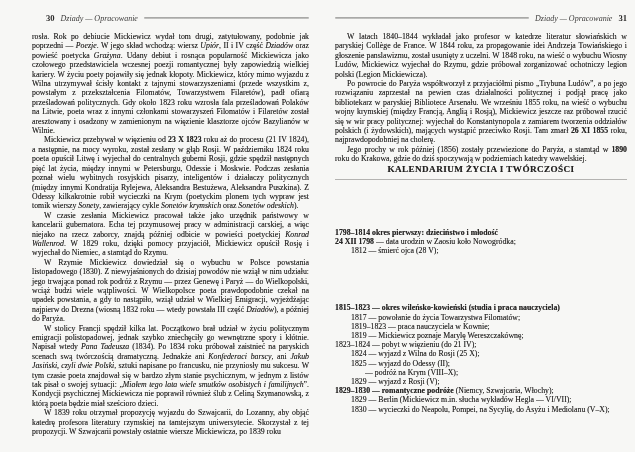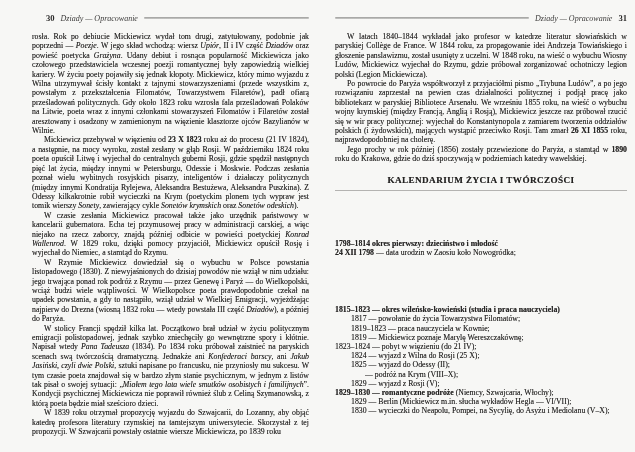--- a/index.html
+++ b/index.html
@@ -27,21 +27,20 @@
   .bodytext{
     margin-top:9px;
     font-size:7.8px;line-height:9.4px;
     text-align:justify;
     text-shadow:0 0 .35px rgba(45,44,43,.55);
   }
   .para{margin:0;}
   .para.ind{text-indent:12px;}
 
   .kal-title{
-    margin-top:11px;
     text-align:center;font-weight:bold;
     font-size:9.2px;letter-spacing:.4px;
     color:#242322;
     text-shadow:0 0 .35px rgba(45,44,43,.55);
   }
   .kal-rule{height:1px;background:#b4b3b1;margin-top:5px;}
   .kal-list{
     margin-top:13px;
     font-size:7.8px;line-height:9.2px;
     text-shadow:0 0 .35px rgba(45,44,43,.55);
@@ -84,20 +83,21 @@
     <div class="bodytext">
         <p class="para ind"><span>W latach 1840–1844 wykładał jako profesor w katedrze literatur słowiańskich w paryskiej Collège de France. W 1844 roku, za propagowanie idei Andrzeja Towiańskiego i głoszenie panslawizmu, został usunięty z uczelni. W 1848 roku, na wieść o wybuchu Wiosny Ludów, Mickiewicz wyjechał do Rzymu, gdzie próbował zorganizować ochotniczy legion polski (Legion Mickiewicza).</span></p>
         <p class="para ind"><span>Po powrocie do Paryża współtworzył z przyjaciółmi pismo „Trybuna Ludów”, a po jego rozwiązaniu zaprzestał na pewien czas działalności politycznej i podjął pracę jako bibliotekarz w paryskiej Bibliotece Arsenału. We wrześniu 1855 roku, na wieść o wybuchu wojny krymskiej (między Francją, Anglią i Rosją), Mickiewicz jeszcze raz próbował rzucić się w wir pracy politycznej: wyjechał do Konstantynopola z zamiarem tworzenia oddziałów polskich (i żydowskich), mających wystąpić przeciwko Rosji. Tam zmarł </span><strong>26 XI 1855</strong><span> roku, najprawdopodobniej na cholerę.</span></p>
         <p class="para ind"><span>Jego prochy w rok później (1856) zostały przewiezione do Paryża, a stamtąd w </span><strong>1890</strong><span> roku do Krakowa, gdzie do dziś spoczywają w podziemiach katedry wawelskiej.</span></p>
       </div>
     <div class="kal-title">KALENDARIUM ŻYCIA I TWÓRCZOŚCI</div>
     <div class="kal-rule"></div>
     <div class="kal-list">
         <div class="entry lvl0 bold"><span>1798–1814 okres pierwszy: dzieciństwo i młodość</span></div>
         <div class="entry lvl0"><strong>24 XII 1798</strong><span> — data urodzin w Zaosiu koło Nowogródka;</span></div>
+        <div class="entry lvl1"><span>1812 — śmierć ojca (28 V);</span></div>
         <div class="entry lvl0 bold"><span>1815–1823 — okres wileńsko-kowieński (studia i praca nauczyciela)</span></div>
         <div class="entry lvl1"><span>1817 — powołanie do życia Towarzystwa Filomatów;</span></div>
         <div class="entry lvl1"><span>1819–1823 — praca nauczyciela w Kownie;</span></div>
         <div class="entry lvl1"><span>1819 — Mickiewicz poznaje Marylę Wereszczakównę;</span></div>
         <div class="entry lvl0"><span>1823–1824 — pobyt w więzieniu (do 21 IV);</span></div>
         <div class="entry lvl1"><span>1824 — wyjazd z Wilna do Rosji (25 X);</span></div>
         <div class="entry lvl1"><span>1825 — wyjazd do Odessy (II);</span></div>
         <div class="entry lvl2"><span>— podróż na Krym (VIII–X);</span></div>
         <div class="entry lvl1"><span>1829 — wyjazd z Rosji (V);</span></div>
         <div class="entry lvl0"><strong>1829–1830 — romantyczne podróże</strong><span> (Niemcy, Szwajcaria, Włochy);</span></div>

